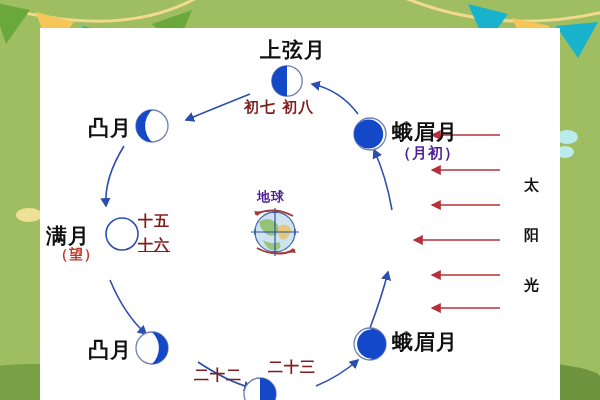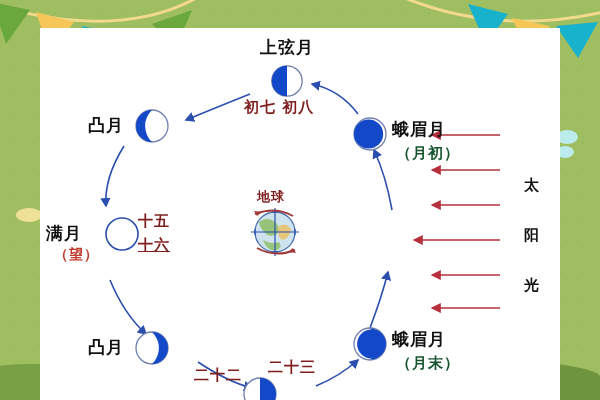--- a/index.html
+++ b/index.html
@@ -28,26 +28,26 @@
   
   .panel{position:absolute;left:40px;top:28px;width:520px;height:372px;
     background:#ffffff;}
 
   
   .diagram{position:absolute;left:40px;top:28px;width:520px;height:372px;}
 
   
   .lbl{position:absolute;white-space:nowrap;color:#111;
     font-weight:700;letter-spacing:1px;}
-  .lbl-main{font-size:17px;}
-  .lbl-sub{font-size:15px;color:#14532d;font-weight:700;}
+  .lbl-main{font-size:21px;}
+  .lbl-sub{font-size:15px;color:#4c1d95;font-weight:700;}
   .lbl-red{font-size:14px;color:#c0392b;font-weight:700;}
   .lbl-blue{font-size:15px;color:#7f1d1d;font-weight:700;letter-spacing:1px;}
   .lbl-sun{font-size:15px;color:#111;font-weight:700;}
-  .lbl-earth{font-size:13px;color:#7f1d1d;font-weight:700;}
+  .lbl-earth{font-size:13px;color:#4c1d95;font-weight:700;}
 </style>
 </head>
 <body>
 
 <div id="stage">
 
   <div class="bg-base"></div>
   <div class="bg-dots"></div>
   <div class="bg-hill"></div>
   <div class="bg-hill2"></div>
@@ -170,21 +170,20 @@
       </svg>
     </div>
 
     <div style="position:absolute;left:312px;top:296px;width:160px;height:60px;">
       <svg width="36" height="36" viewBox="0 0 36 36" style="position:absolute;left:0;top:2px;">
         <circle cx="18" cy="18" r="16" fill="#ffffff" stroke="#6f7fae" stroke-width="1.3"></circle>
         <path d="M18 2.4 A15.6 15.6 0 1 1 17.9 33.6 A19 19 0 0 0 18 2.4 Z" fill="#1348c9"></path>
         <circle cx="19.5" cy="18" r="14.4" fill="#1348c9"></circle>
       </svg>
       <div class="lbl lbl-main" style="left:40px;top:4px;">蛾眉月</div>
-      <div class="lbl lbl-sub" style="left:44px;top:30px;">（月末）</div>
     </div>
 
 
     <div style="position:absolute;left:312px;top:84px;width:170px;height:62px;">
       <svg width="36" height="36" viewBox="0 0 36 36" style="position:absolute;left:0;top:4px;">
         <circle cx="18" cy="18" r="16" fill="#ffffff" stroke="#6f7fae" stroke-width="1.3"></circle>
         <circle cx="16.6" cy="18" r="14.6" fill="#1348c9"></circle>
       </svg>
       <div class="lbl lbl-main" style="left:40px;top:6px;">蛾眉月</div>
       <div class="lbl lbl-sub" style="left:44px;top:32px;">（月初）</div>

